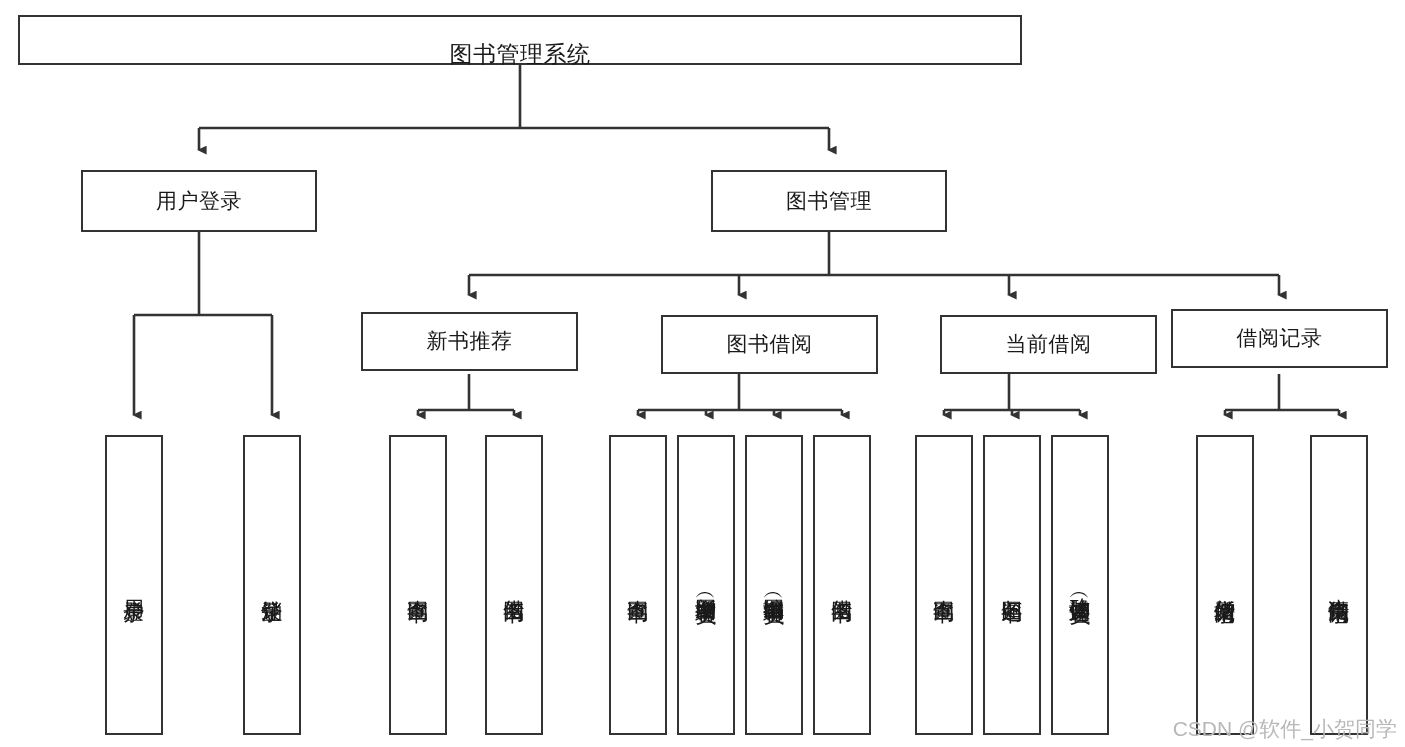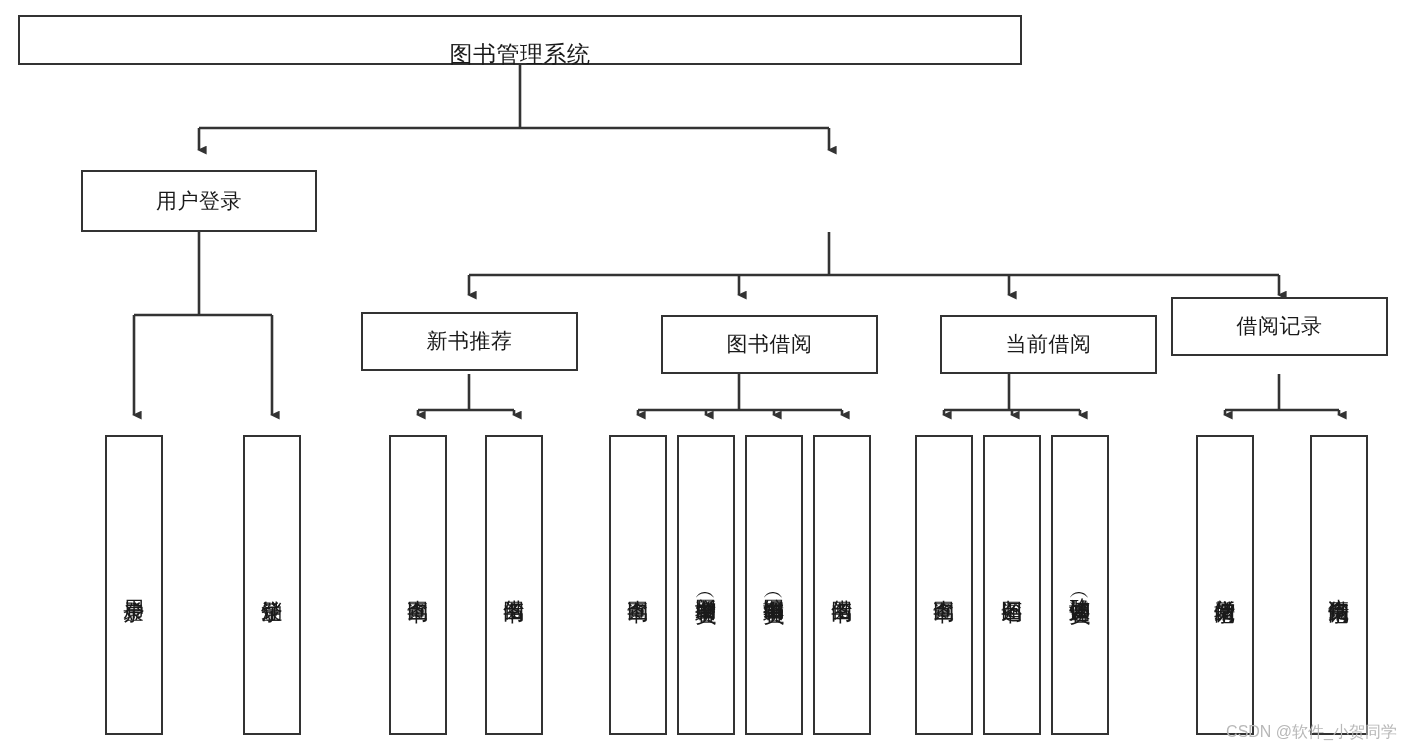--- a/index.html
+++ b/index.html
@@ -54,21 +54,21 @@
     line-height: 1.12;
     letter-spacing: 1px;
     white-space: pre;
     max-height: 290px;
     text-align: center;
   }
   #watermark {
     position: absolute;
     right: 8px;
     bottom: 4px;
-    font-size: 16px;
+    font-size: 21px;
     color: #b8b8b8;
     white-space: nowrap;
     z-index: 5;
     font-family: "Liberation Sans", "DejaVu Sans", sans-serif;
   }
 </style>
 </head>
 <body>
 
 <div id="canvas">
@@ -123,31 +123,34 @@
     </g>
   </svg>
 
   <div class="node node-root" style="left: 18px; top: 15px; width: 1004px; height: 50px;">
     <span class="node-label">图书管理系统</span>
   </div>
 
   <div class="node node-l2" style="left: 81px; top: 170px; width: 236px; height: 62px;">
     <span class="node-label">用户登录</span>
   </div>
+  <div class="node node-l2" style="left: 711px; top: 170px; width: 236px; height: 62px;">
+    <span class="node-label">图书管理</span>
+  </div>
 
   <div class="node node-l3" style="left: 361px; top: 312px; width: 217px; height: 59px;">
     <span class="node-label">新书推荐</span>
   </div>
   <div class="node node-l3" style="left: 661px; top: 315px; width: 217px; height: 59px;">
     <span class="node-label">图书借阅</span>
   </div>
   <div class="node node-l3" style="left: 901px; top: 315px; width: 217px; height: 59px; margin-left: 39px;">
     <span class="node-label">当前借阅</span>
   </div>
-  <div class="node node-l3" style="left: 1171px; top: 297px; width: 217px; height: 59px;">
+  <div class="node node-l3" style="left: 1171px; top: 309px; width: 217px; height: 59px;">
     <span class="node-label">借阅记录</span>
   </div>
 
   <div class="node node-leaf" style="left: 105px; top: 435px; width: 58px; height: 300px;">
     <span class="node-label">用户登录</span>
   </div>
   <div class="node node-leaf" style="left: 243px; top: 435px; width: 58px; height: 300px;">
     <span class="node-label">注销登录</span>
   </div>
   <div class="node node-leaf" style="left: 389px; top: 435px; width: 58px; height: 300px;">

